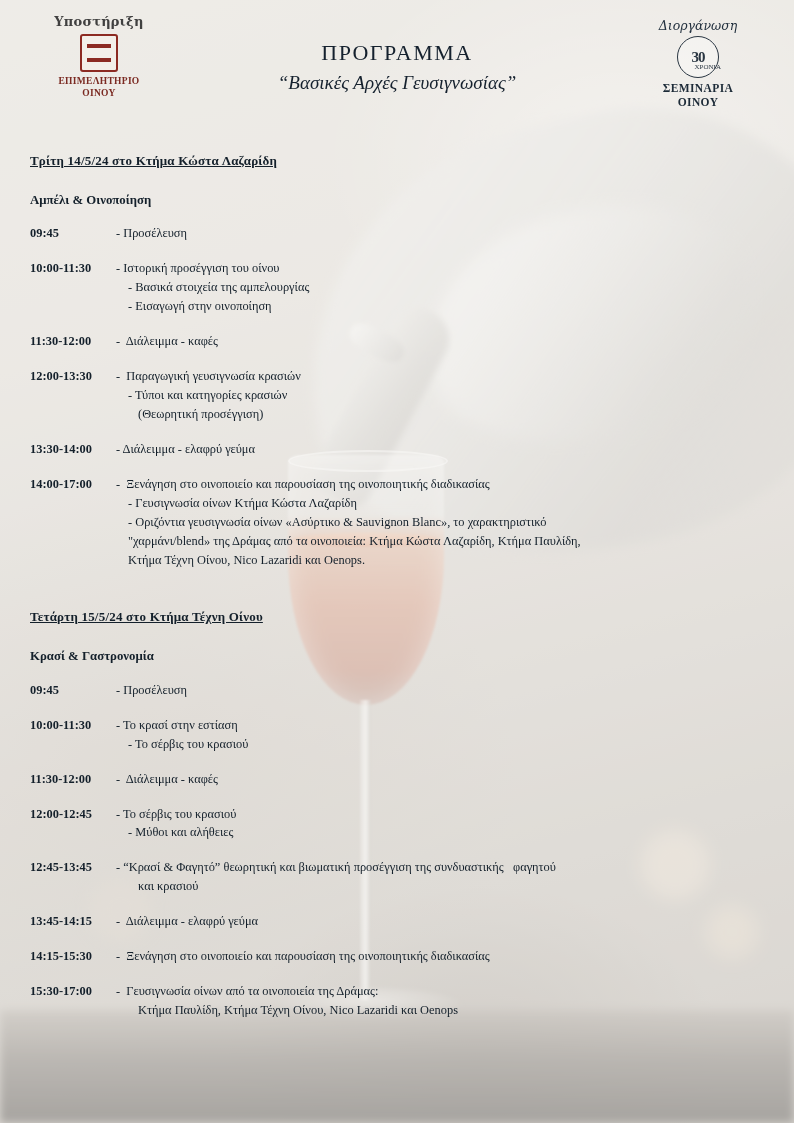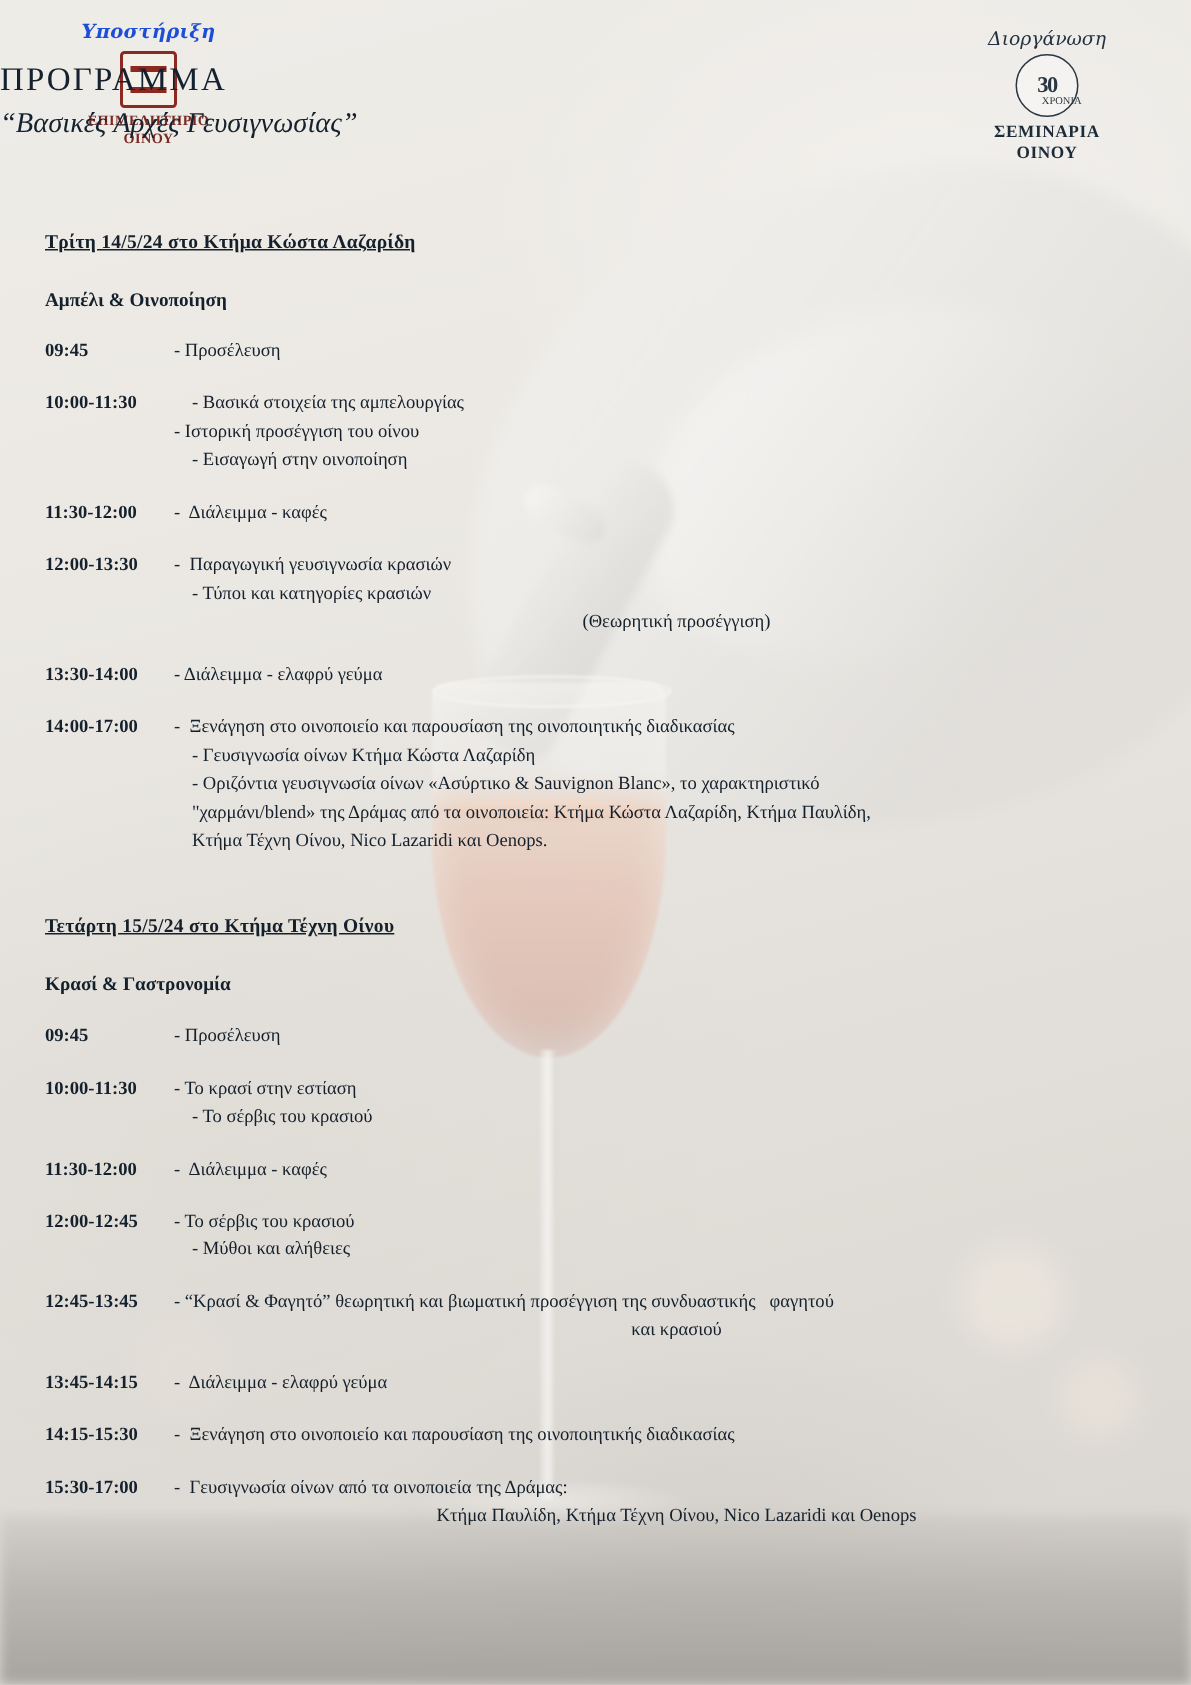--- a/index.html
+++ b/index.html
@@ -167,24 +167,23 @@
   .logo-left {
     position: absolute;
     left: 24px;
     top: 14px;
     width: 150px;
     text-align: center;
     color: #5c1d20;
   }
   .logo-left .script {
     font-family: "DejaVu Serif", serif;
-    font-style: italic;
     font-weight: bold;
     font-size: 13px;
-    color: #1d4ed8;
+    color: #404040;
     letter-spacing: .2px;
   }
   .logo-left .mark {
     width: 34px;
     height: 34px;
     margin: 5px auto 4px;
     border: 2px solid #8c2a22;
     border-radius: 3px;
     position: relative;
     background: #f3efe9;
@@ -206,21 +205,21 @@
     font-weight: bold;
     color: #7b2a22;
     line-height: 1.25;
     letter-spacing: .3px;
   }
 
   .title-block {
     position: absolute;
     left: 0; right: 0;
     top: 40px;
-    text-align: left;
+    text-align: center;
   }
   .title-block .t1 {
     font-size: 22px;
     letter-spacing: 1.5px;
     color: #15212e;
   }
   .title-block .t2 {
     font-size: 19px;
     font-style: italic;
     margin-top: 6px;
@@ -311,21 +310,21 @@
   .session .lines {
     flex: 1 1 auto;
   }
   .session .lines .ln {
     white-space: pre-wrap;
   }
   .session .lines .ln + .ln {
     margin-top: 1px;
   }
   .indent1 { padding-left: 12px; }
-  .indent2 { padding-left: 22px; text-align: center; }
+  .indent2 { padding-left: 22px; }
 </style>
 </head>
 <body>
 
 <div id="bg">
   <div class="blurhaze"></div>
   <div class="cloth"></div>
   <div class="cloth2"></div>
   <div class="neck"></div>
   <div class="neckring"></div>
@@ -379,22 +378,22 @@
         <div class="sessions">
           <div class="session">
             <div class="time">09:45</div>
             <div class="lines">
               <div class="ln">- Προσέλευση</div>
             </div>
           </div>
           <div class="session">
             <div class="time">10:00-11:30</div>
             <div class="lines">
+              <div class="ln">- Ιστορική προσέγγιση του οίνου</div>
               <div class="ln indent1">- Βασικά στοιχεία της αμπελουργίας</div>
-              <div class="ln">- Ιστορική προσέγγιση του οίνου</div>
               <div class="ln indent1">- Εισαγωγή στην οινοποίηση</div>
             </div>
           </div>
           <div class="session">
             <div class="time">11:30-12:00</div>
             <div class="lines">
               <div class="ln">-  Διάλειμμα - καφές</div>
             </div>
           </div>
           <div class="session">

